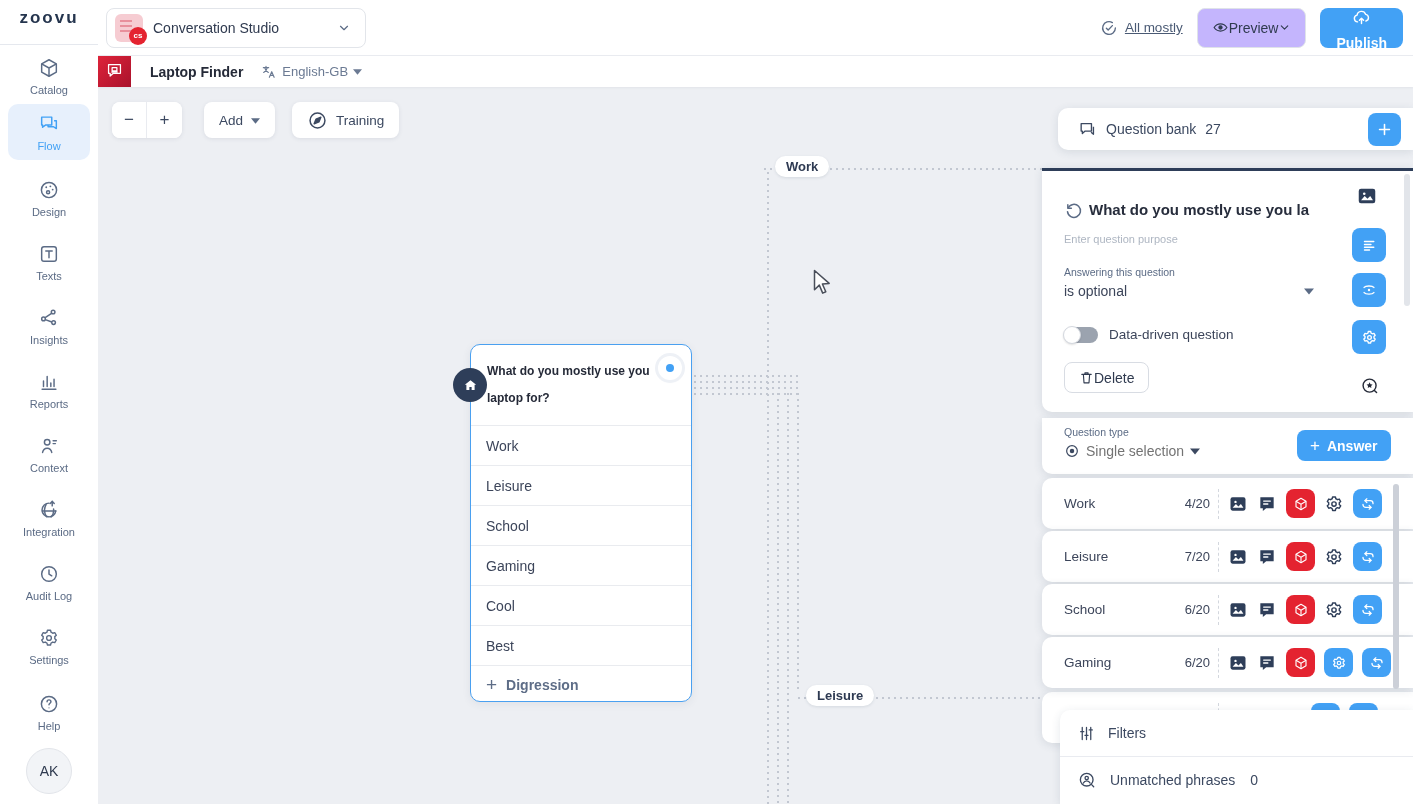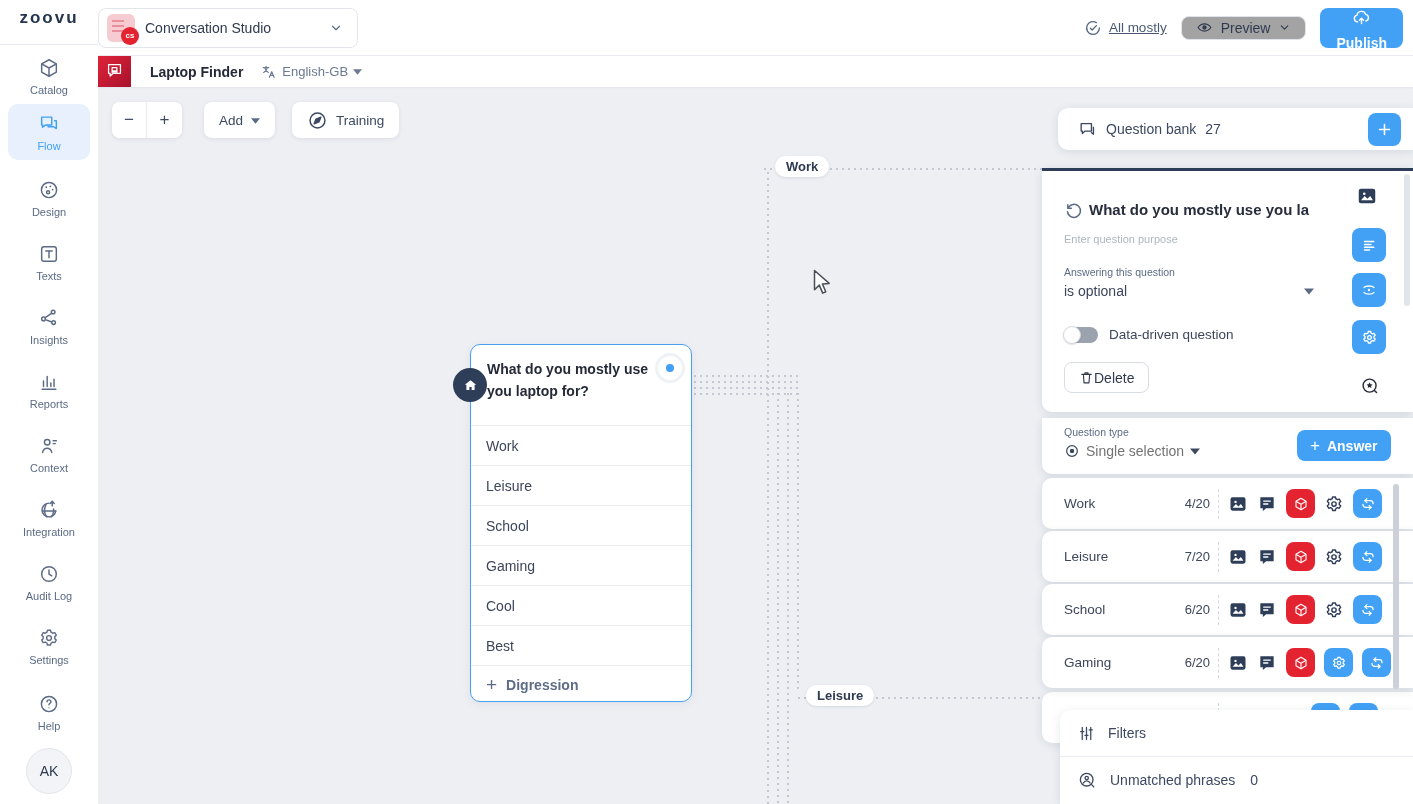--- a/index.html
+++ b/index.html
@@ -2,29 +2,29 @@
 <html><head>
 <meta charset="utf-8">
 <style>
   * { margin:0; padding:0; box-sizing:border-box; }
   html,body { width:1413px; height:804px; overflow:hidden; }
   body { font-family:"Liberation Sans", sans-serif; background:#fff; color:#3c4961; }
   .app { position:relative; width:1413px; height:804px; background:#edeff3; overflow:hidden; }
 
   
   .topbar { position:absolute; left:98px; top:0; right:0; height:56px; background:#fff; border-bottom:1px solid #e9ebf0; display:flex; align-items:center; z-index:30; }
-  .app-selector { display:flex; align-items:center; gap:10px; border:1px solid #e2e5ea; border-radius:8px; height:40px; margin-left:0; padding:0 14px 0 8px; width:260px; cursor:pointer; background:#fff; }
+  .app-selector { display:flex; align-items:center; gap:10px; border:1px solid #e2e5ea; border-radius:8px; height:40px; margin-left:8px; padding:0 14px 0 8px; width:260px; cursor:pointer; background:#fff; }
   .cs-badge { position:relative; width:28px; height:28px; background:#f6ccd2; border-radius:6px; flex:none; }
   .cs-badge::before { content:""; position:absolute; left:5px; top:6px; width:12px; height:2px; background:#e8909c; box-shadow:0 5px 0 #e8909c, 0 10px 0 #e8909c; }
   .cs-badge .cs-dot { position:absolute; right:-4px; bottom:-3px; width:18px; height:18px; background:#e42330; border-radius:50%; color:#fff; font-size:8px; font-weight:bold; display:flex; align-items:center; justify-content:center; }
   .app-selector .sel-label { font-size:14px; color:#2f3a4f; flex:1; }
   .topbar-right { margin-left:auto; display:flex; align-items:center; gap:14px; padding-right:10px; }
   .all-saved { display:flex; align-items:center; gap:7px; color:#4a5a74; font-size:13.5px; cursor:pointer; }
   .all-saved span { text-decoration:underline; }
-  .btn-outline { display:flex; align-items:center; gap:8px; height:24px; padding:0 14px; border:1px solid #dfe3e9; border-radius:8px; background:#a3a3a3; font-size:14px; color:#2f3a4f; cursor:pointer; }
+  .btn-outline { display:flex; align-items:center; gap:0; height:40px; padding:0 14px; border:1px solid #dfe3e9; border-radius:8px; background:#c4b5fd; font-size:14px; color:#2f3a4f; cursor:pointer; }
   .btn-primary { display:flex; align-items:center; gap:8px; height:40px; padding:0 16px; border:none; border-radius:8px; background:#42a1f5; font-size:14px; font-weight:bold; color:#fff; cursor:pointer;flex-direction:column; }
 
   
   .subbar { position:absolute; left:98px; top:56px; right:0; height:31px; background:#fff; display:flex; align-items:center; z-index:29; box-shadow:0 1px 2px rgba(45,62,89,.06); }
   .project-icon { position:absolute; left:0; top:-2px; width:33px; height:33px; background:linear-gradient(135deg,#e0243a,#a9122c); display:flex; align-items:center; justify-content:center; color:#fff; z-index:2; }
   .project-title { margin-left:52px; font-size:14px; font-weight:bold; color:#252a38; }
   .lang { display:flex; align-items:center; gap:5px; margin-left:18px; color:#6b7a93; font-size:13px; cursor:pointer; }
 
   
   .sidebar { position:absolute; left:0; top:0; width:98px; height:804px; background:#fff; z-index:40; }
@@ -40,21 +40,21 @@
   .zoom-btn { width:35px; display:flex; align-items:center; justify-content:center; font-size:17px; color:#3c4961; cursor:pointer; background:#fff; border:none; }
   .zoom-btn:first-child { border-right:1px solid #e9ebf0; }
   .tool-btn { position:absolute; top:15px; height:36px; display:flex; align-items:center; gap:8px; background:#fff; border:none; border-radius:8px; box-shadow:0 1px 4px rgba(45,62,89,.10); font-size:13.5px; color:#3c4961; padding:0 15px; cursor:pointer; }
 
   .dot-h { position:absolute; height:2px; background-image:repeating-linear-gradient(90deg,#c2c7d1 0 2px,transparent 2px 6px); }
   .dot-v { position:absolute; width:2px; background-image:repeating-linear-gradient(180deg,#c2c7d1 0 2px,transparent 2px 6px); }
   .edge-pill { position:absolute; background:#fff; border-radius:12px; padding:3px 11px; font-size:13px; font-weight:bold; color:#2e3a52; box-shadow:0 1px 3px rgba(45,62,89,.12); z-index:3; }
 
   
   .node { position:absolute; left:372px; top:257px; width:222px; height:358px; background:#fff; border:1.5px solid #4aa0f0; border-radius:10px; box-shadow:0 2px 8px rgba(45,62,89,.08); z-index:4; }
-  .node-header { position:relative; padding:13px 30px 10px 16px; min-height:80px; font-size:14px; line-height:22px; font-weight:bold; color:#252a38; }
+  .node-header { position:relative; padding:13px 30px 10px 16px; min-height:80px; font-size:12px; line-height:27px; font-weight:bold; color:#252a38; }
   .node-home { position:absolute; left:-18px; top:23px; width:34px; height:34px; background:#2e3e59; border-radius:50%; display:flex; align-items:center; justify-content:center; z-index:5; }
   .node-radio { position:absolute; right:9px; top:11px; width:24px; height:24px; border-radius:50%; background:#fff; box-shadow:0 0 0 3px #eef1f6, 0 1px 3px rgba(45,62,89,.18); display:flex; align-items:center; justify-content:center; }
   .node-radio i { width:8px; height:8px; border-radius:50%; background:#42a1f5; }
   .node-row { height:40px; display:flex; align-items:center; padding-left:15px; border-top:1px solid #e9ebef; font-size:14px; color:#3c455a; cursor:pointer; }
   .node-digression { height:38px; display:flex; align-items:center; gap:9px; padding-left:15px; border-top:1px solid #e9ebef; font-size:14px; font-weight:bold; color:#5e6d87; cursor:pointer; }
   .node-digression .plus { font-size:19px; font-weight:normal; }
 
   .cursor { position:absolute; left:712px; top:181px; z-index:50; }
 
   

